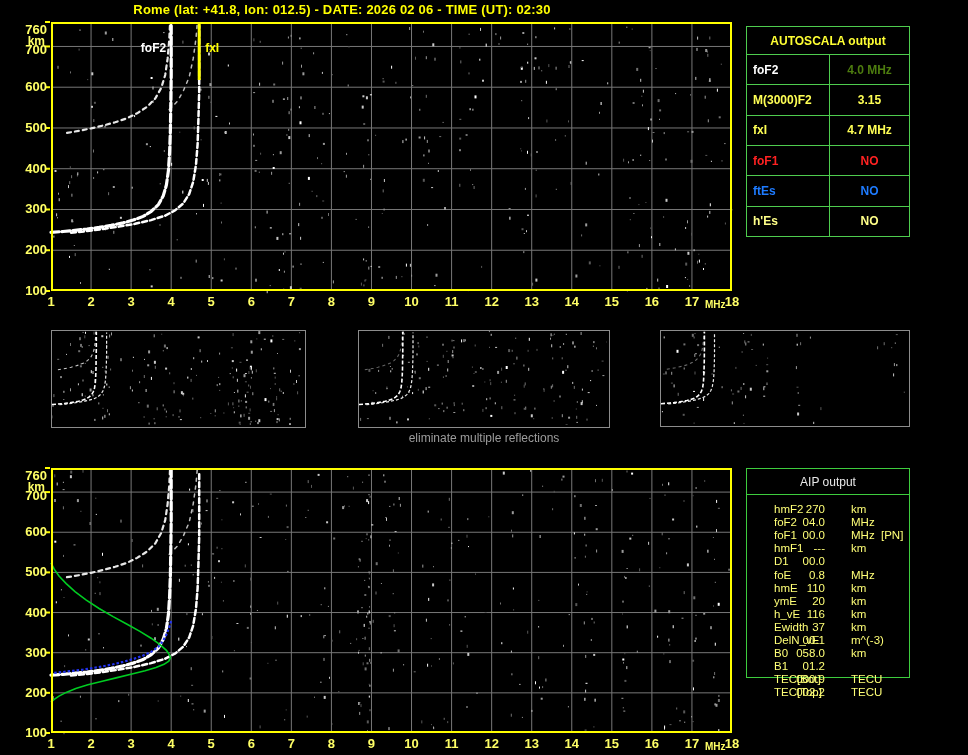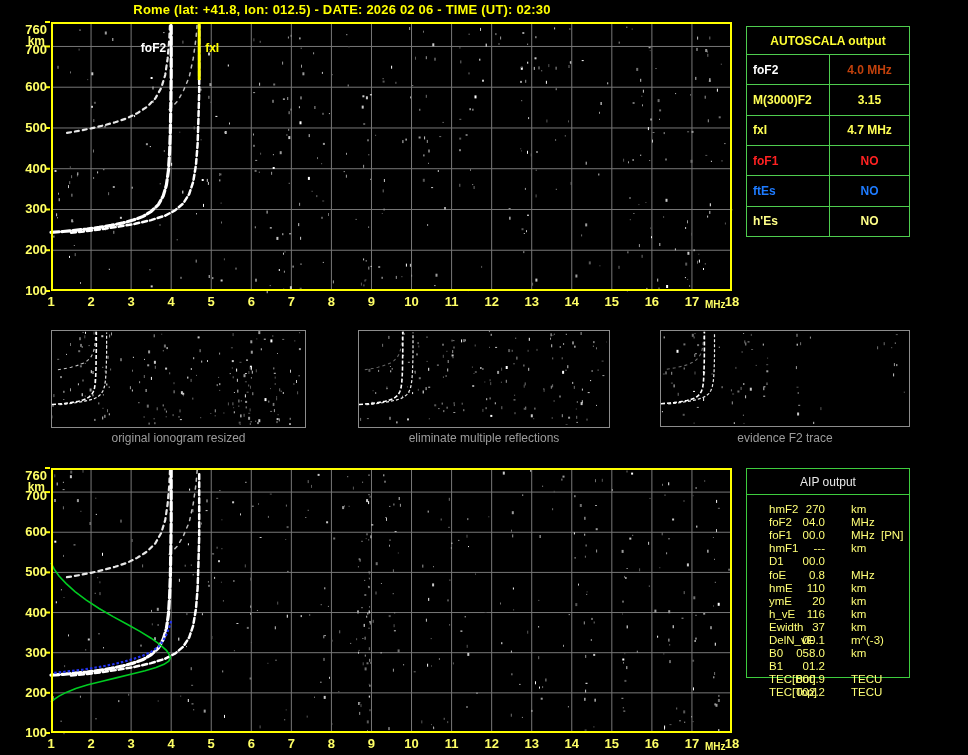--- a/index.html
+++ b/index.html
@@ -33,21 +33,21 @@
   .thumb-caption{position:absolute;color:#9C9C9C;font-size:12px;text-align:center;line-height:13px;}
   
   .aip-table{position:absolute;left:728px;top:468px;width:164px;height:210px;
              border:1px solid #3ECC3E;box-sizing:border-box;}
   .aip-header{position:absolute;left:0;top:0;width:100%;height:26px;
               border-bottom:1px solid #3ECC3E;box-sizing:border-box;
               display:flex;align-items:center;justify-content:center;
               color:#E8E8E8;font-size:12px;}
   .aip-row{position:absolute;left:0;width:164px;height:13px;color:#FFFF77;
            font-size:11.5px;line-height:13px;white-space:nowrap;}
-  .aip-label{position:absolute;left:22px;}
+  .aip-label{position:absolute;left:1px;padding-left:26px;}
   .aip-value{position:absolute;left:40px;width:38px;text-align:right;}
   .aip-unit{position:absolute;left:104px;}
   .aip-extra{position:absolute;left:134px;}
 </style>
 </head>
 <body>
 
 <div class="canvas">
   <div class="title">Rome (lat: +41.8, lon: 012.5) - DATE: 2026 02 06 - TIME (UT): 02:30</div>
 
@@ -507,21 +507,21 @@
         <line x1="-6" y1="187.4848484848485" x2="-1" y2="187.4848484848485" stroke="#FFFF00" stroke-width="2"></line>
         <line x1="-6" y1="228.24242424242425" x2="-1" y2="228.24242424242425" stroke="#FFFF00" stroke-width="2"></line>
         <line x1="-6" y1="269" x2="-1" y2="269" stroke="#FFFF00" stroke-width="2"></line>
       </svg>
     </div>
 
   <div class="as-table" id="asTable">
     <div class="as-header">AUTOSCALA output</div>
   <div class="as-row">
         <div class="as-label" style="color: rgb(255, 255, 255);">foF2</div>
-        <div class="as-value" style="color: #c2410c;">4.0 MHz</div>
+        <div class="as-value" style="color: #4d7c0f;">4.0 MHz</div>
       </div>
       <div class="as-row">
         <div class="as-label" style="color: rgb(255, 255, 85);">M(3000)F2</div>
         <div class="as-value" style="color: rgb(255, 255, 85);">3.15</div>
       </div>
       <div class="as-row">
         <div class="as-label" style="color: rgb(255, 255, 85);">fxI</div>
         <div class="as-value" style="color: rgb(255, 255, 85); text-align: right;">4.7 MHz</div>
       </div>
       <div class="as-row">
@@ -740,21 +740,20 @@
           <rect x="192.9" y="50.3" width="2" height="1" fill="#585858"></rect>
           <rect x="80.9" y="25.8" width="1" height="1" fill="#ffffff"></rect>
           <rect x="186.7" y="90.7" width="2" height="2" fill="#585858"></rect>
         </g>
         <g opacity="1">
           <path stroke="#dddddd" stroke-width="1.1" stroke-dasharray="3 3" opacity="0.9" d="M5.9 38.7L10.3 38.0L14.8 37.2L19.2 36.2L23.6 35.0L28.1 33.6L31.7 31.9L35.4 29.6L38.4 26.8L40.6 23.1L42.1 18.5L43.0 12.8L43.6 6.4L43.9 0.7" fill="none"></path>
           <path stroke="#ffffff" stroke-width="1.6" stroke-dasharray="4 2" d="M0.0 73.5L4.4 73.2L8.9 72.8L13.3 72.4L17.7 71.8L22.1 71.1L26.6 70.2L30.3 69.2L34.0 67.9L36.9 66.2L39.6 63.8L41.3 60.8L42.5 57.0L43.3 52.0L43.7 45.6L44.0 37.7L44.1 28.5L44.3 18.5L44.3 8.5L44.3 0.7" fill="none"></path>
           <path stroke="#eeeeee" stroke-width="1.2" stroke-dasharray="3 2" d="M7.4 73.6L13.3 73.1L19.2 72.4L25.1 71.5L31.0 70.5L36.9 69.2L42.1 67.7L45.8 65.8L48.7 63.4L50.9 60.1L52.4 55.8L53.4 49.8L54.0 42.7L54.3 34.2L54.6 24.2L54.6 14.2L54.6 1.4" fill="none"></path>
         </g>
       </svg></div>
-  <div class="thumb-caption" style="left:33px;top:432px;width:255px">original ionogram resized</div>
 
   <div class="thumb-box" id="thumb1" style="left:340px;top:330px;width:252px;height:98px"><svg width="248" height="94" viewBox="0 0 248 94">
         <g>
           <rect x="32.7" y="37.4" width="1" height="1" fill="#ffffff"></rect>
           <rect x="31.2" y="39.3" width="1" height="2" fill="#c9c9c9"></rect>
           <rect x="30.5" y="85.8" width="1" height="3" fill="#c9c9c9"></rect>
           <rect x="30.9" y="35.0" width="1" height="1" fill="#9b9b9b"></rect>
           <rect x="166.2" y="75.6" width="1" height="3" fill="#9b9b9b"></rect>
           <rect x="164.4" y="33.5" width="1" height="2" fill="#9b9b9b"></rect>
           <rect x="164.7" y="53.7" width="1" height="3" fill="#585858"></rect>
@@ -998,21 +997,20 @@
           <rect x="36.1" y="13.1" width="2" height="2" fill="#707070"></rect>
           <rect x="30.8" y="2.8" width="2" height="3" fill="#707070"></rect>
           <rect x="81.9" y="83.7" width="1" height="1" fill="#9b9b9b"></rect>
         </g>
         <g opacity="1">
           <path stroke="#dddddd" stroke-width="1.1" stroke-dasharray="3 3" opacity="0.5" d="M5.8 38.3L10.1 37.6L14.5 36.8L18.8 35.8L23.2 34.7L27.5 33.3L31.1 31.6L34.7 29.3L37.6 26.5L39.8 22.8L41.2 18.3L42.1 12.7L42.7 6.3L43.0 0.7" fill="none"></path>
           <path stroke="#ffffff" stroke-width="1.6" stroke-dasharray="4 2" d="M0.0 72.7L4.3 72.4L8.7 72.0L13.0 71.6L17.4 71.0L21.7 70.3L26.0 69.5L29.7 68.5L33.3 67.2L36.2 65.5L38.8 63.1L40.5 60.2L41.7 56.4L42.4 51.4L42.8 45.1L43.1 37.3L43.3 28.2L43.4 18.3L43.4 8.5L43.4 0.7" fill="none"></path>
           <path stroke="#eeeeee" stroke-width="1.2" stroke-dasharray="3 2" d="M7.2 72.8L13.0 72.3L18.8 71.6L24.6 70.7L30.4 69.8L36.2 68.5L41.2 66.9L44.9 65.1L47.8 62.7L49.9 59.5L51.4 55.2L52.4 49.3L53.0 42.3L53.3 33.8L53.5 24.0L53.5 14.1L53.5 1.4" fill="none"></path>
         </g>
       </svg></div>
-  <div class="thumb-caption" style="left:642px;top:432px;width:250px">evidence F2 trace</div>
 
   <div class="plotwrap" id="plotBottom" style="left:33px;top:468px;width:681px;height:265px">
       <svg width="681" height="265" viewBox="0 0 681 265">
         <rect x="0" y="0" width="681" height="265" fill="#000"></rect>
         <g>
           <line x1="40.05882352941176" y1="0" x2="40.05882352941176" y2="265" stroke="#787878" stroke-width="1"></line>
           <line x1="80.11764705882352" y1="0" x2="80.11764705882352" y2="265" stroke="#787878" stroke-width="1"></line>
           <line x1="120.1764705882353" y1="0" x2="120.1764705882353" y2="265" stroke="#787878" stroke-width="1"></line>
           <line x1="160.23529411764704" y1="0" x2="160.23529411764704" y2="265" stroke="#787878" stroke-width="1"></line>
           <line x1="200.29411764705884" y1="0" x2="200.29411764705884" y2="265" stroke="#787878" stroke-width="1"></line>

